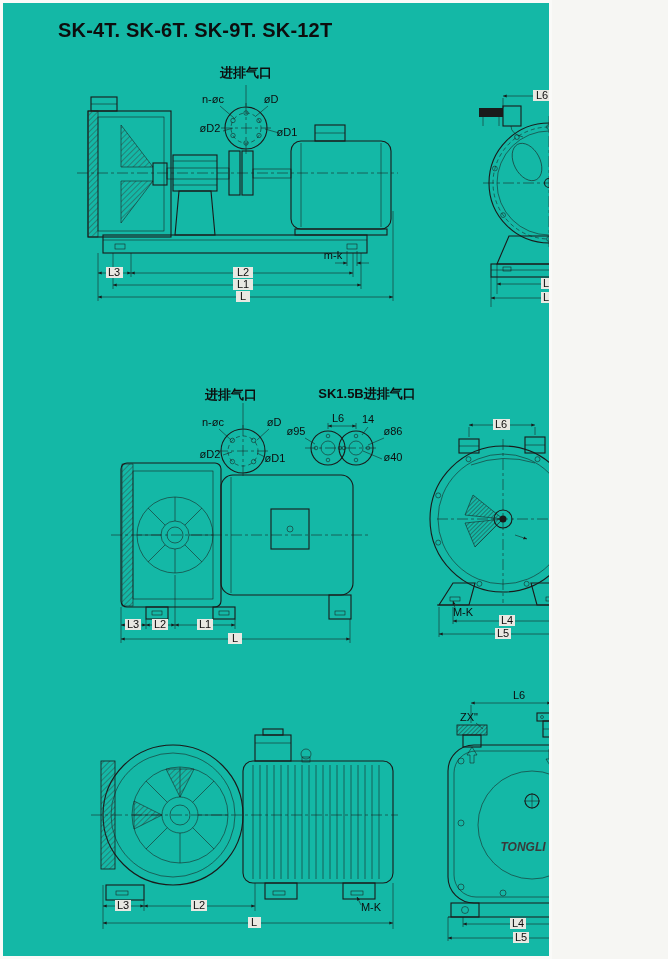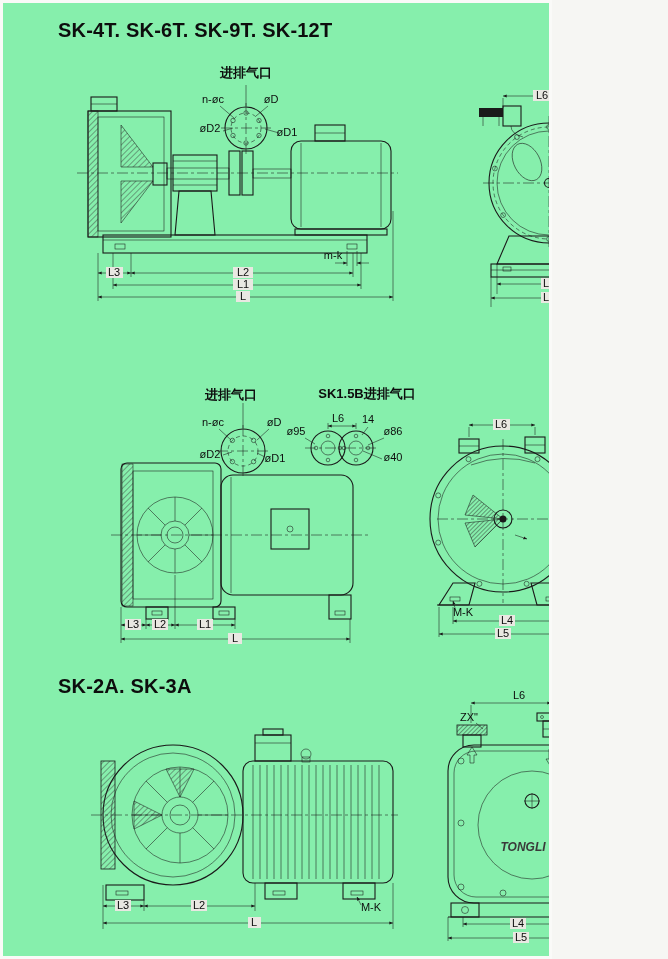--- a/index.html
+++ b/index.html
@@ -1,38 +1,37 @@
 <!DOCTYPE html>
 <html><head>
 <meta charset="utf-8">
 <style>
   * { margin:0; padding:0; box-sizing:border-box; }
   body { width:668px; height:959px; background:#f6f6f3; font-family:"Liberation Sans", sans-serif; }
-  .page { position:relative; width:552px; height:959px; background:#86efac; border:3px solid #fafaf8; overflow:hidden; }
+  .page { position:relative; width:552px; height:959px; background:#14b8a6; border:3px solid #fafaf8; overflow:hidden; }
   .title { position:absolute; font-weight:bold; font-size:20px; color:#0d0d0d; letter-spacing:.2px; }
   svg { position:absolute; overflow:visible; }
   svg text { font-family:"Liberation Sans", sans-serif; fill:#0d0d0d; }
   .lbl { font-size:13px; font-weight:bold; }
   .sm  { font-size:11px; }
   .md  { font-size:12px; }
   .ln { stroke:#1a1a1a; stroke-width:1.1; fill:none; }
   .tn { stroke:#1a1a1a; stroke-width:0.55; fill:none; }
   .cl { stroke:#1a1a1a; stroke-width:0.55; fill:none; stroke-dasharray:11 3 3 3; }
   .bc { stroke:#1a1a1a; stroke-width:0.55; fill:none; stroke-dasharray:4 3; }
   .dk { fill:#1a1a1a; stroke:none; }
   .bg { fill:#e9e8e2; stroke:none; }
   .brand { font-size:12px; font-weight:bold; font-style:italic; fill:#3a3a3a; }
 </style>
 </head>
 <body>
 
 <div class="page">
 
   <div class="title" style="left:55px;top:16px">SK-4T. SK-6T. SK-9T. SK-12T</div>
-  <div class="title" style="left:55px;top:672px">SK-2A. SK-3A</div>
 
   <svg style="left:60px;top:58px" width="400" height="252" viewBox="0 0 400 252">
     <defs>
       <marker id="a1" viewBox="0 0 10 10" refX="9.5" refY="5" markerWidth="7" markerHeight="7" orient="auto-start-reverse">
           <path d="M0,1.2 L10,5 L0,8.8 Z" fill="#1a1a1a"></path>
         </marker>
       <pattern id="p1" width="4" height="4" patternUnits="userSpaceOnUse" patternTransform="rotate(45)">
           <line x1="0" y1="0" x2="0" y2="4" stroke="#3c3c3c" stroke-width="0.9"></line>
         </pattern>
     </defs>

